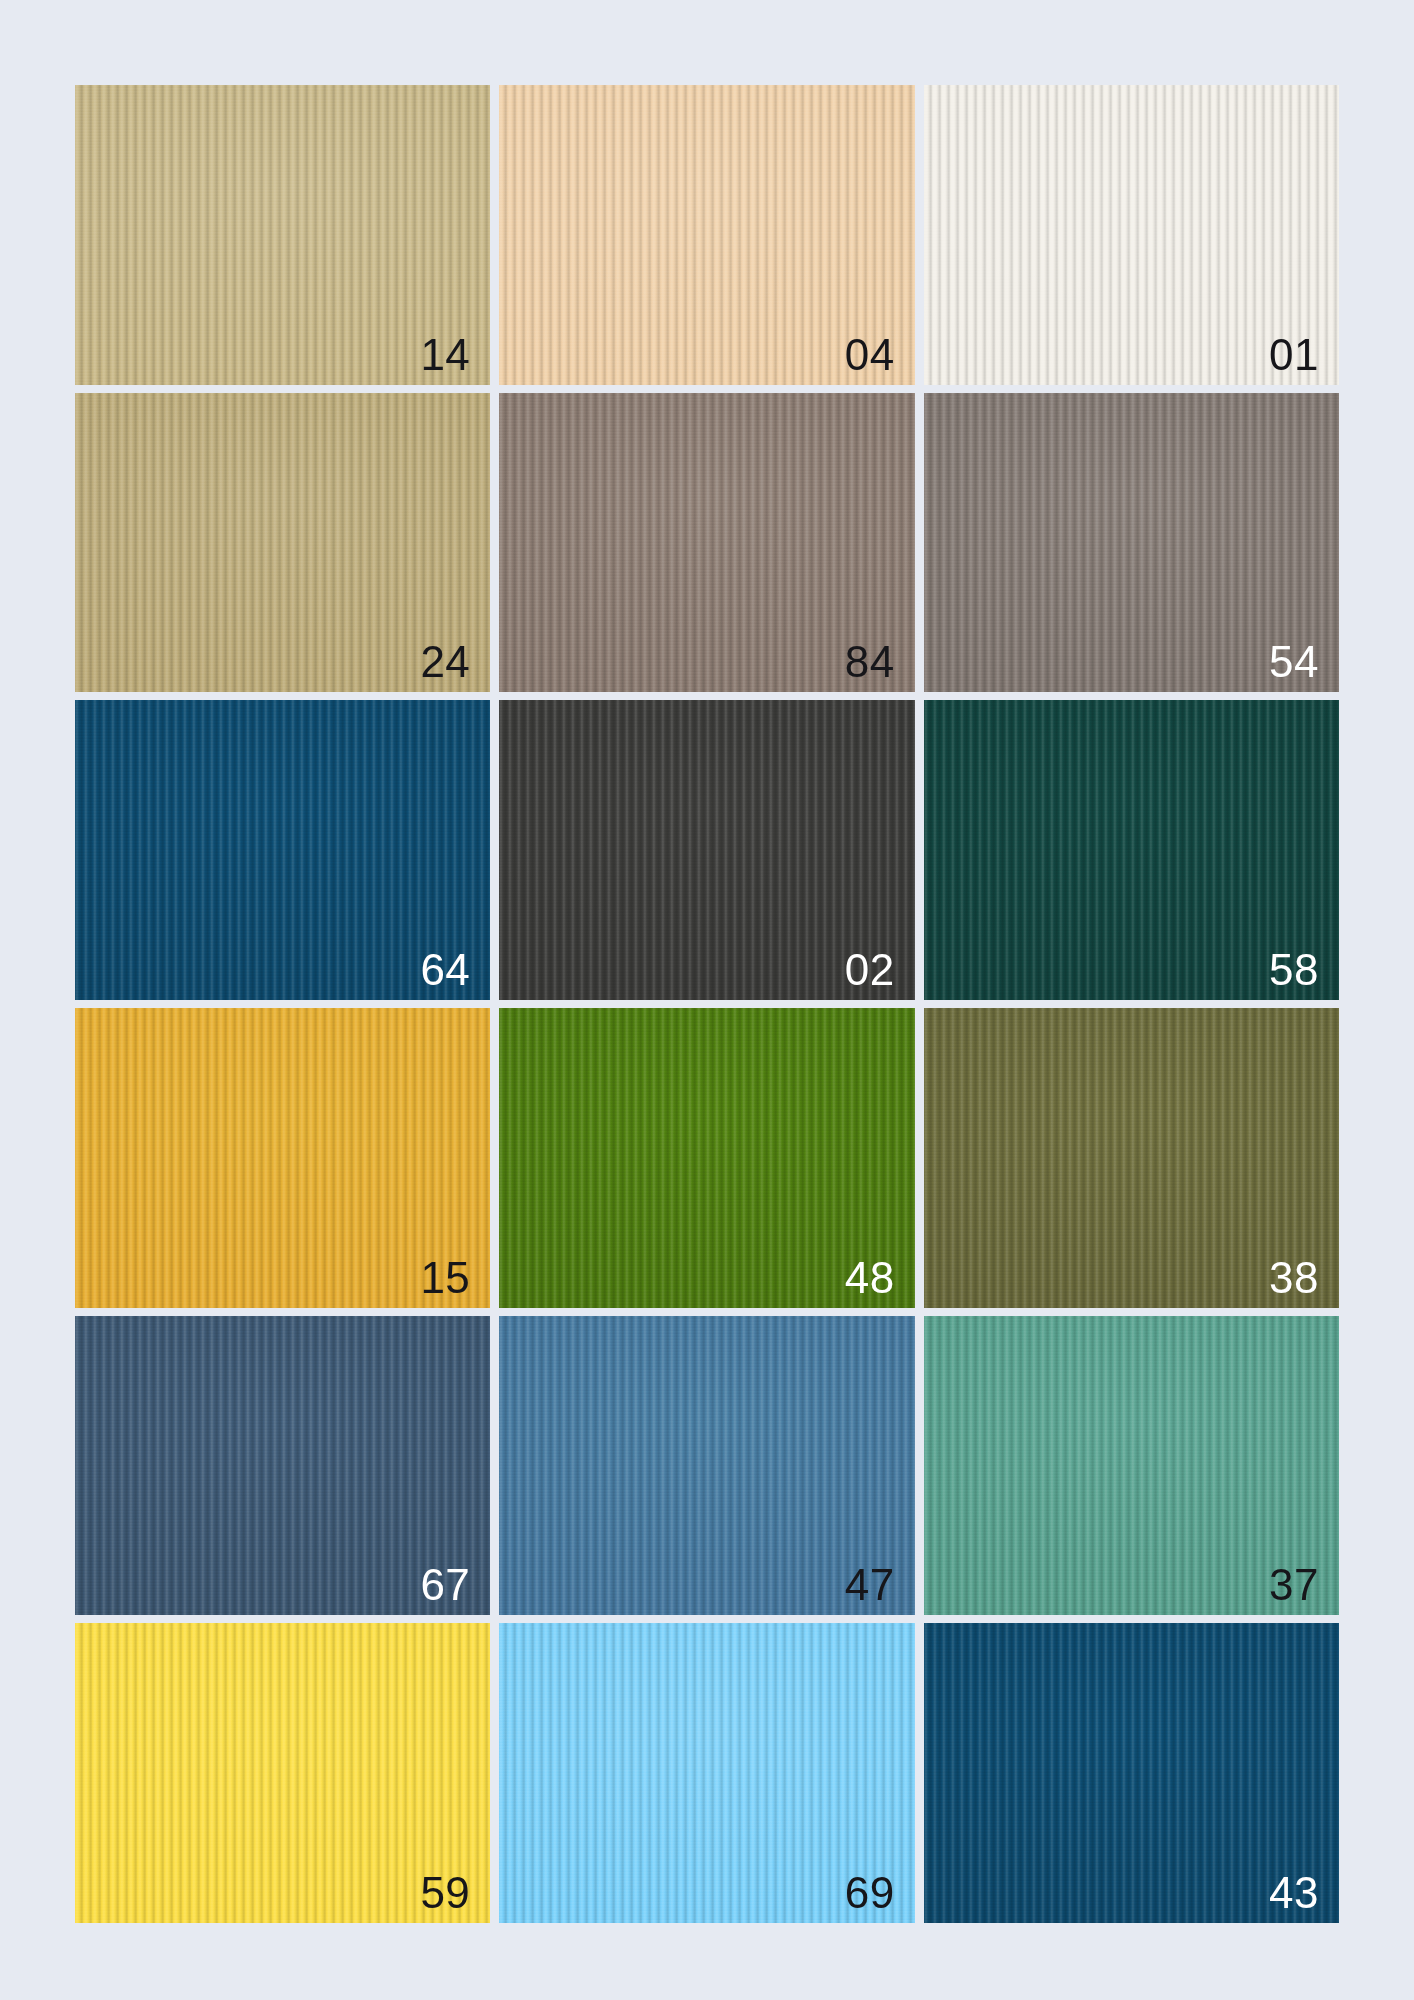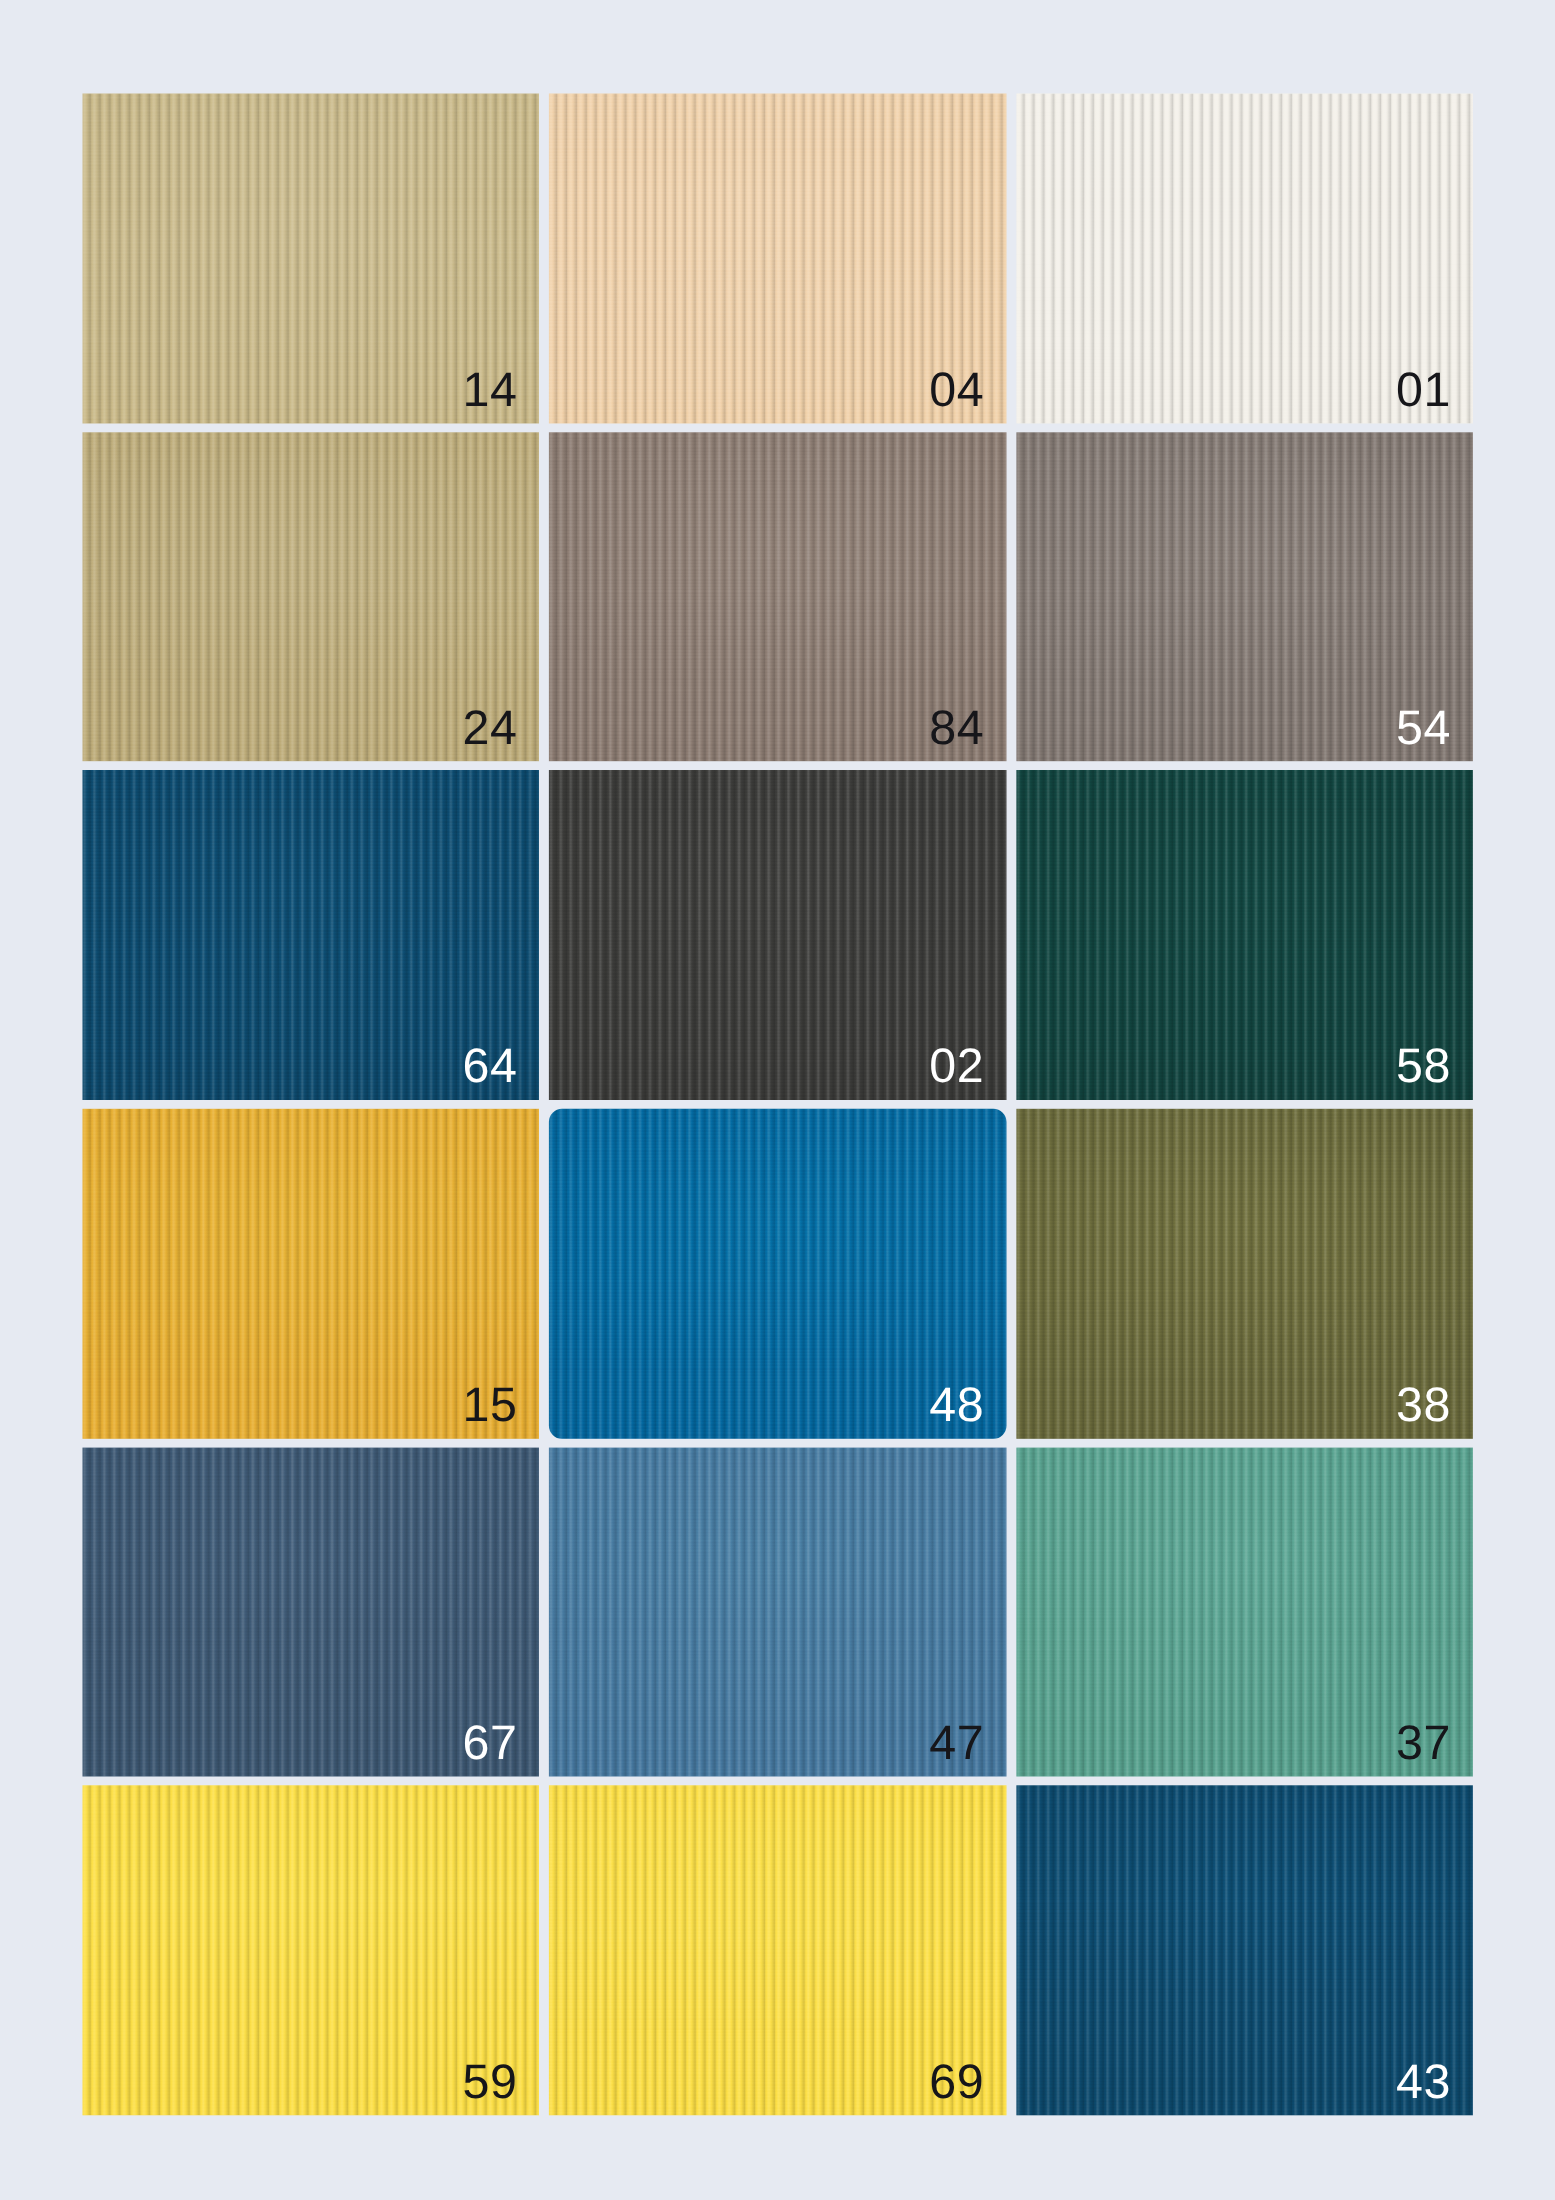--- a/index.html
+++ b/index.html
@@ -144,21 +144,21 @@
       <div class="swatch" style="background-color: rgb(17, 68, 63);">
         <div class="weave"></div>
         <div class="nap"></div>
         <div class="swatch-code light-text">58</div>
       </div>
       <div class="swatch" style="background-color: rgb(232, 176, 51);">
         <div class="weave"></div>
         <div class="nap"></div>
         <div class="swatch-code dark-text">15</div>
       </div>
-      <div class="swatch" style="background-color: #0369a1; border-radius: 12px;">
+      <div class="swatch" style="background-color: #4d7c0f;">
         <div class="weave"></div>
         <div class="nap"></div>
         <div class="swatch-code light-text">48</div>
       </div>
       <div class="swatch" style="background-color: rgb(107, 107, 60);">
         <div class="weave"></div>
         <div class="nap"></div>
         <div class="swatch-code light-text">38</div>
       </div>
       <div class="swatch" style="background-color: rgb(61, 88, 115);">
@@ -174,21 +174,21 @@
       <div class="swatch" style="background-color: rgb(89, 163, 144);">
         <div class="weave"></div>
         <div class="nap"></div>
         <div class="swatch-code dark-text">37</div>
       </div>
       <div class="swatch" style="background-color: #fde047;">
         <div class="weave"></div>
         <div class="nap"></div>
         <div class="swatch-code dark-text">59</div>
       </div>
-      <div class="swatch" style="background-color: #fde047;">
+      <div class="swatch" style="background-color: #7dd3fc;">
         <div class="weave"></div>
         <div class="nap"></div>
         <div class="swatch-code dark-text">69</div>
       </div>
       <div class="swatch" style="background-color: #0c4a6e; padding-left: 48px;">
         <div class="weave"></div>
         <div class="nap"></div>
         <div class="swatch-code light-text">43</div>
       </div>
     </div>

